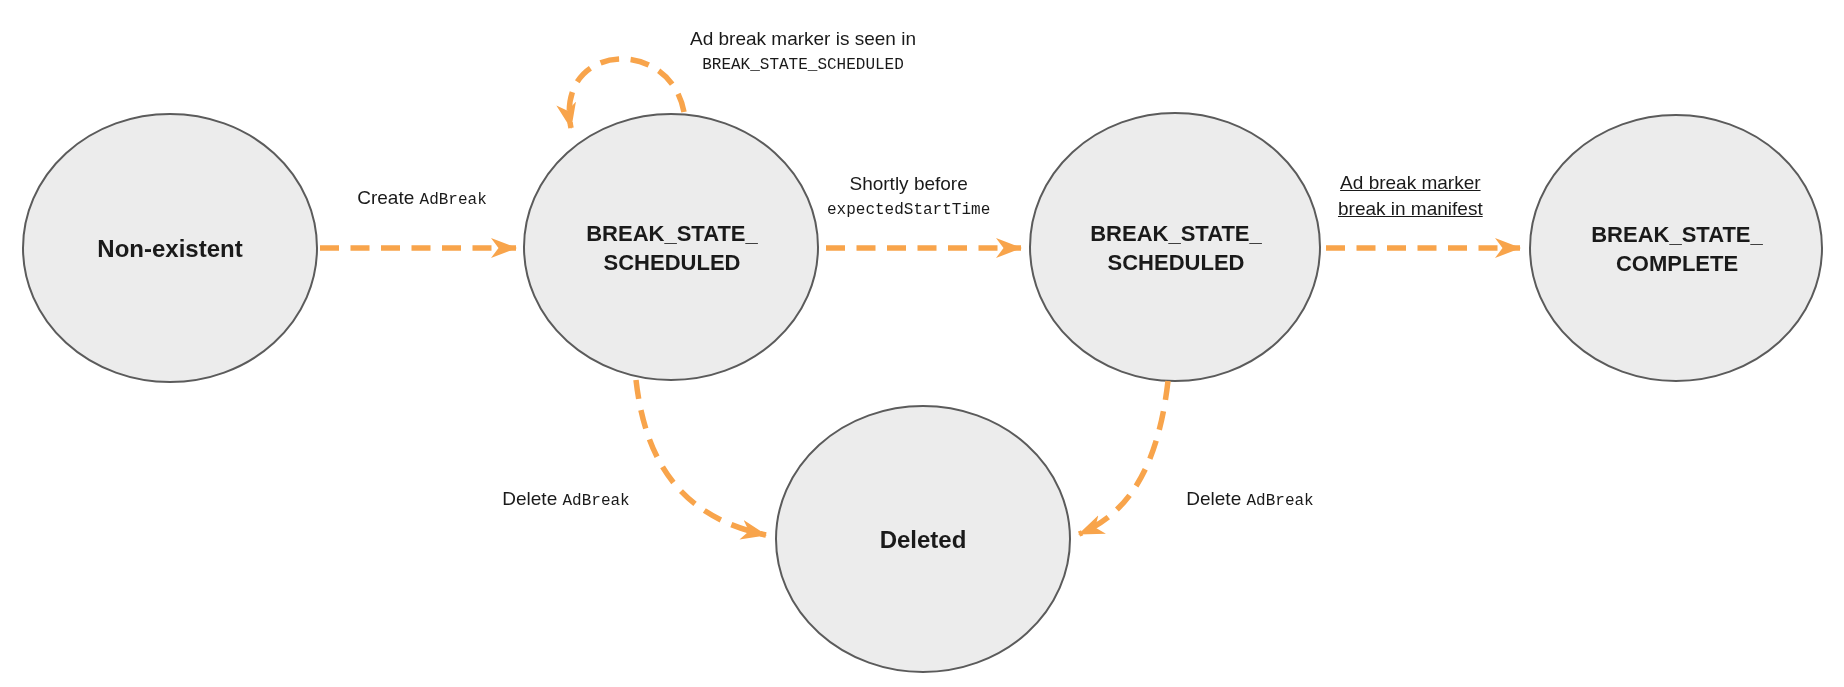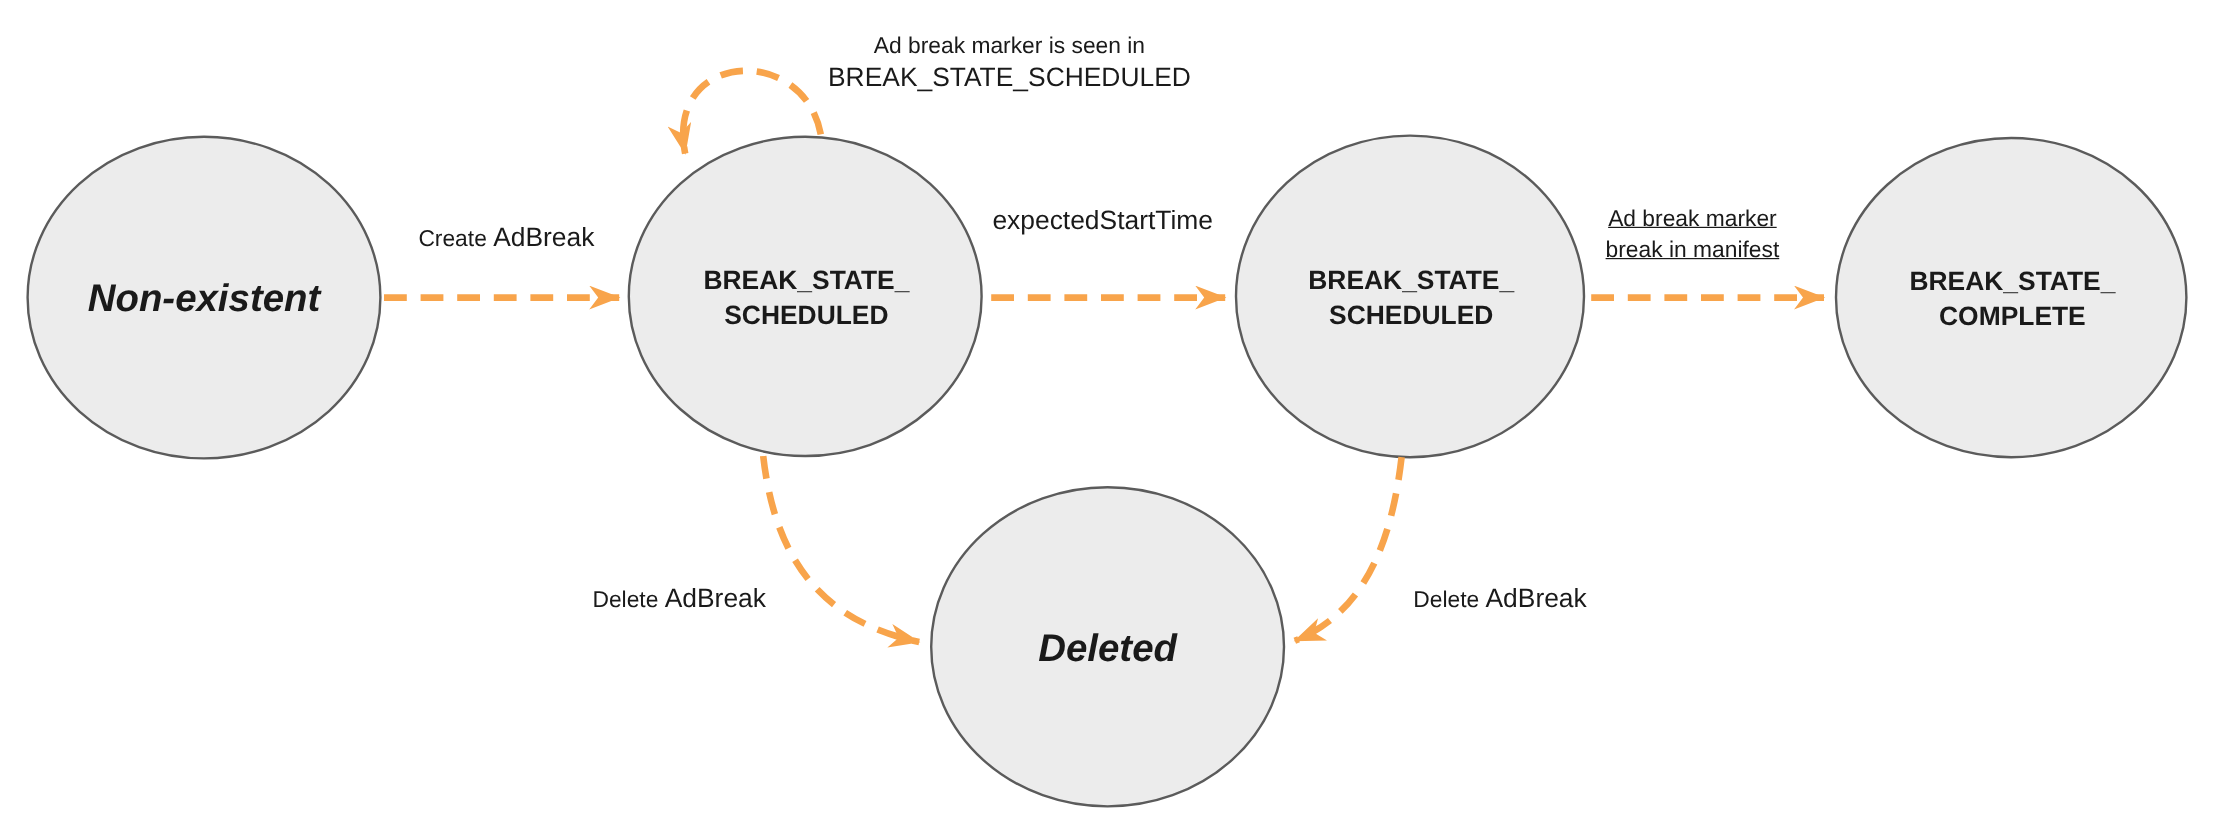--- a/index.html
+++ b/index.html
@@ -37,42 +37,41 @@
   .state-label {
     position: absolute;
     transform: translate(-50%, -50%);
     text-align: center;
     white-space: nowrap;
     color: var(--text);
   }
   .state-name-sans {
     font-family: "Liberation Sans", sans-serif;
     font-weight: 700;
-    font-size: 32px;
-    font-style: italic;
+    font-size: 24px;
   }
   .state-name-mono {
     display: block;
     font-family: Liberation Sans, sans-serif;
     font-weight: 700;
     font-size: 22px;
     line-height: 29px;
   }
   .edge-label {
     position: absolute;
     font-size: 19px;
     line-height: 26px;
     color: var(--text);
     white-space: nowrap;
   }
   .edge-label.centered { transform: translate(-50%, -50%); }
   .edge-label .line { display: block; text-align: center; }
   .code {
-    font-family: Liberation Sans, sans-serif;
-    font-size: 22px;
+    font-family: Liberation Mono, monospace;
+    font-size: 16px;
   }
 </style>
 </head>
 <body>
 
 <div class="canvas">
 
   <svg class="diagram-layer" width="1844" height="687" viewBox="0 0 1844 687">
     <defs>
       <marker id="arrow" markerUnits="userSpaceOnUse" markerWidth="28" markerHeight="22" refX="25" refY="10" orient="auto">
@@ -120,20 +119,21 @@
   <div class="edge-label centered" style="left:422px; top:199px;">
     <span>Create </span><span class="code">AdBreak</span>
   </div>
 
   <div class="edge-label" style="left:690px; top:26px;">
     <span class="line">Ad break marker is seen in</span>
     <span class="line code">BREAK_STATE_SCHEDULED</span>
   </div>
 
   <div class="edge-label" style="left:827px; top:171px;">
+    <span class="line">Shortly before</span>
     <span class="line code">expectedStartTime</span>
   </div>
 
   <div class="edge-label" style="left:1338px; top:170px;text-decoration:underline;">
     <span class="line">Ad break marker</span>
     <span class="line">break in manifest</span>
   </div>
 
   <div class="edge-label centered" style="left:566px; top:500px;">
     <span>Delete </span><span class="code">AdBreak</span>

